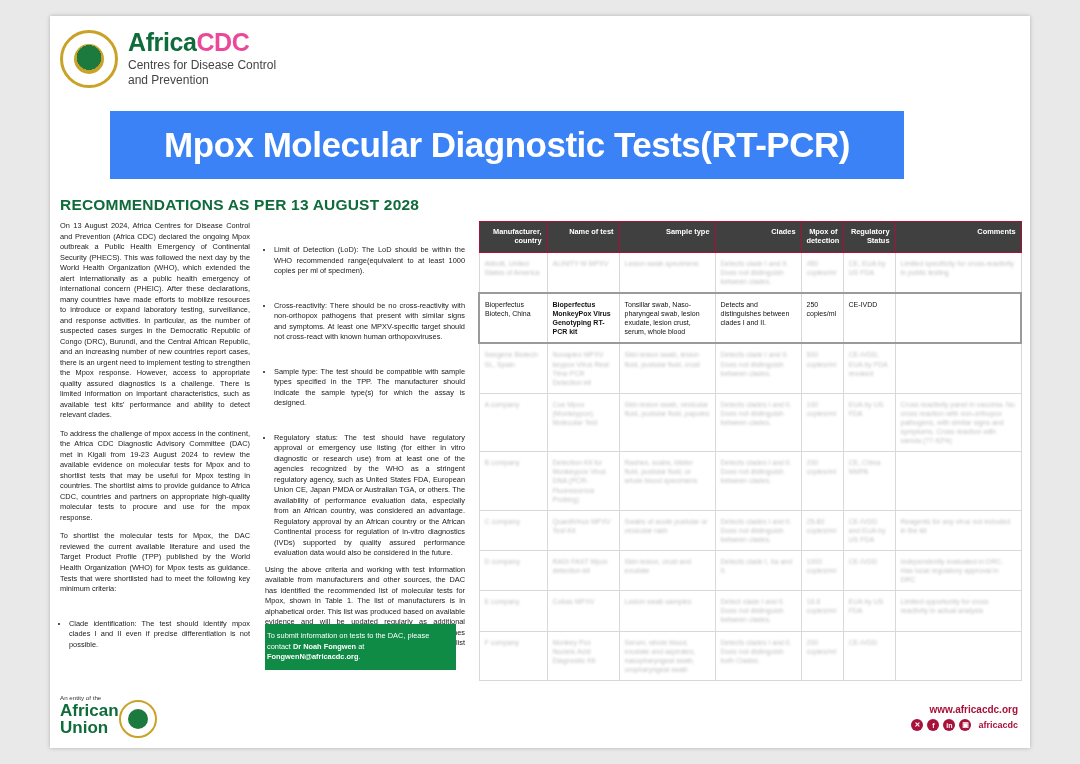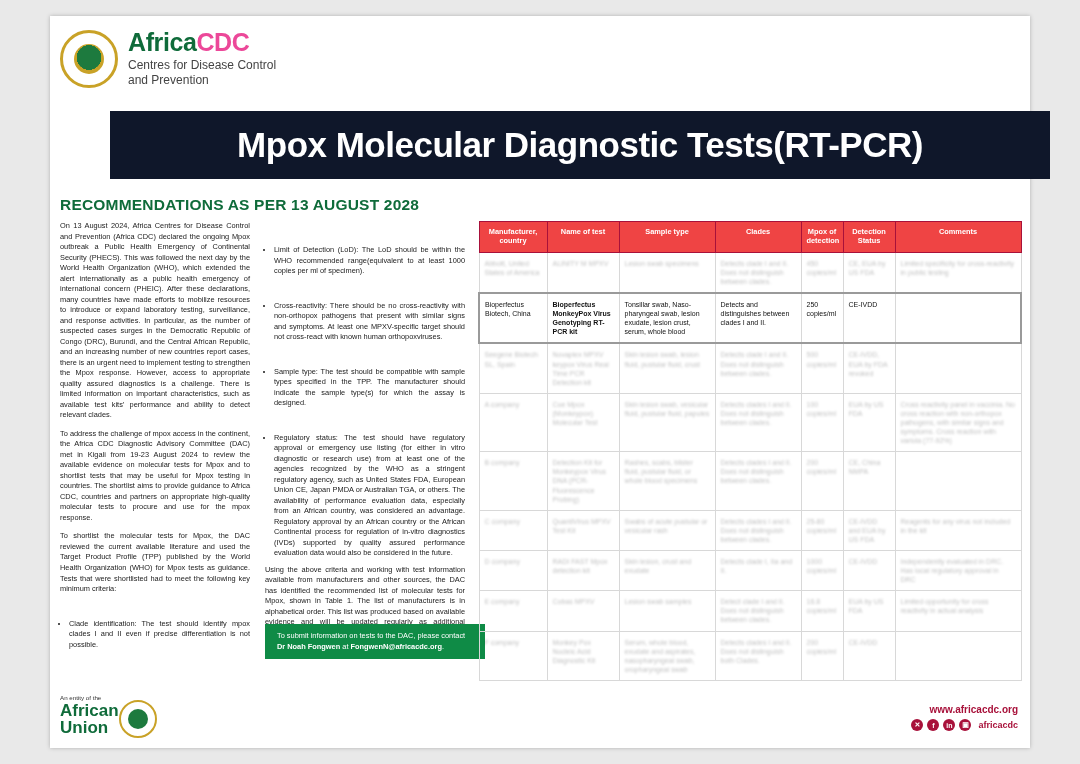--- a/index.html
+++ b/index.html
@@ -33,22 +33,22 @@
   .logo-text .brand .cdc{color:#ec4899;}
   .logo-text .sub{
     font-size:12px;color:#444;line-height:1.25;margin-top:3px;
   }
   .tagline{
     position:absolute;right:14px;top:46px;
     font-size:16px;font-weight:bold;color:#a8113a;letter-spacing:.1px;
   }
   
   .banner{
-    position:absolute;left:60px;top:95px;width:940px;height:68px;
-    background:#0f172a;display:flex;align-items:center;justify-content:center;
+    position:absolute;left:60px;top:95px;width:794px;height:68px;
+    background:#3b82f6;display:flex;align-items:center;justify-content:center;
   }
   .banner h1{
     margin:0;color:#fff;font-size:35px;font-weight:bold;letter-spacing:-0.5px;
   }
   
   .rec-title{
     position:absolute;left:10px;top:180px;
     font-size:15.5px;font-weight:bold;color:#0f6b3a;letter-spacing:.2px;
   }
   
@@ -56,33 +56,33 @@
     position:absolute;top:205px;font-size:7.4px;line-height:1.42;color:#1a1a1a;
     text-align:justify;
   }
   .col p{margin:0 0 8px 0;}
   .col1{left:10px;width:190px;}
   .col2{left:215px;width:200px;}
   .bullets{margin:0;padding-left:9px;}
   .bullets li{margin-bottom:6px;margin-top:24px;}
   
   .contact-box{
-    position:absolute;left:215px;top:608px;width:220px;
+    position:absolute;left:215px;top:608px;width:191px;
     background:#0f8b46;color:#fff;font-size:7.4px;line-height:1.45;
-    padding:7px 12px;box-sizing:border-box;
+    padding:7px 2px;box-sizing:border-box;
   }
   .contact-box b{font-weight:bold;}
   
   .table-wrap{
     position:absolute;left:428px;top:205px;width:542px;
   }
   table{border-collapse:collapse;width:542px;table-layout:fixed;}
   th{
-    background:#ef4444;color:#fff;font-size:7.4px;font-weight:bold;
-    text-align:center;vertical-align:top;padding:6px 5px;border:1px solid #a8113a;
+    background:#404040;color:#fff;font-size:7.4px;font-weight:bold;
+    text-align:right;vertical-align:top;padding:6px 5px;border:1px solid #a8113a;
     line-height:1.2;
   }
   td{
     font-size:7px;vertical-align:top;padding:6px 5px;border:1px solid #d8d8d8;
     line-height:1.3;color:#111;
   }
   tbody tr.blur td{color:rgba(40,40,40,.30);filter:blur(1.2px);}
   tbody tr.highlight td{
     color:#111;font-weight:normal;background:#ffffff;
     border-top:2px solid #9a9a9a;border-bottom:2px solid #9a9a9a;
@@ -175,21 +175,21 @@
           <col style="width:52px">
           <col style="width:126px">
       </colgroup>
       <thead>
         <tr>
           <th>Manufacturer, country</th>
           <th>Name of test</th>
           <th>Sample type</th>
           <th>Clades</th>
           <th>Mpox of detection</th>
-          <th>Detection Status</th>
+          <th>Regulatory Status</th>
           <th>Comments</th>
         </tr>
       </thead>
       <tbody>
         <tr class="blur">
           <td>Abbott, United States of America</td>
           <td>ALINITY M MPXV</td>
           <td>Lesion swab specimens</td>
           <td>Detects clade I and II. Does not distinguish between clades.</td>
           <td>450 copies/ml</td>

